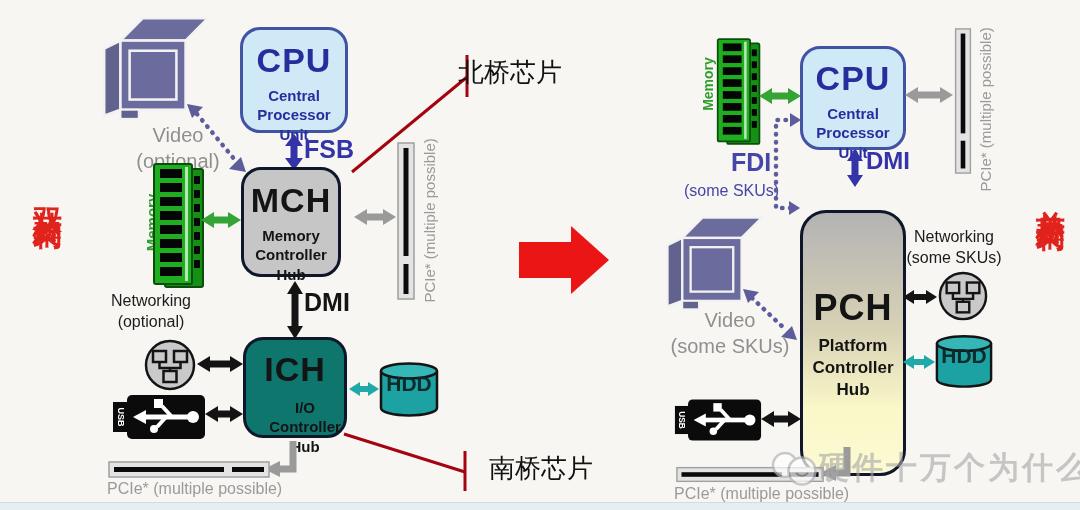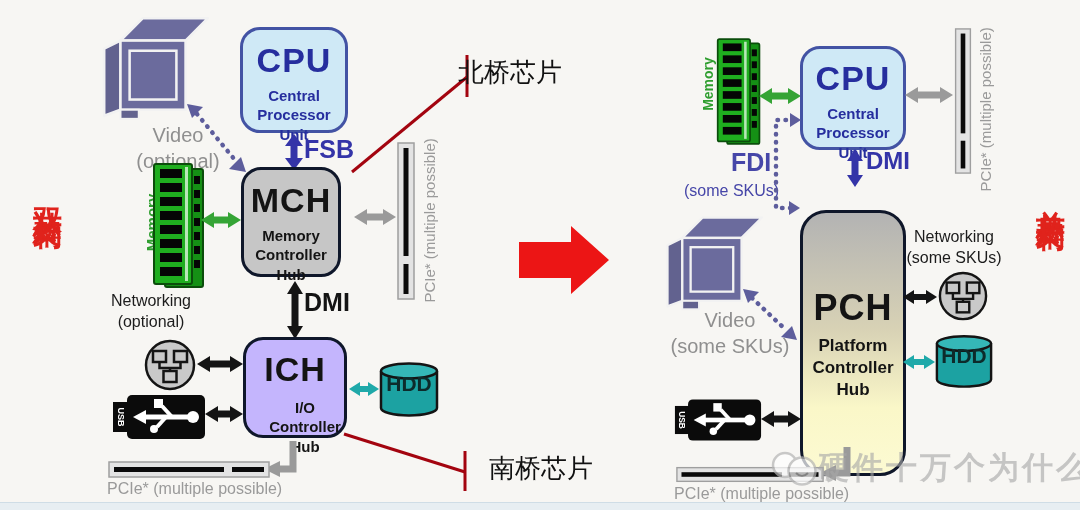--- a/index.html
+++ b/index.html
@@ -5,21 +5,21 @@
   html,body{margin:0;padding:0;}
   body{font-family:"Liberation Sans","DejaVu Sans",sans-serif;background:#fff;}
   #canvas{position:relative;width:1080px;height:510px;background:#f7f6f3;overflow:hidden;}
   .abs{position:absolute;}
   .chipbox{position:absolute;box-sizing:border-box;border:3px solid #0f172a;border-radius:20px;
            text-align:center;background:#c6c6c6;}
   .chip-title{font-size:34px;font-weight:bold;line-height:1.05;color:#141414;letter-spacing:1px;}
   .chip-sub{font-size:15px;font-weight:bold;line-height:1.3;color:#141414;margin-top:7px;}
   .cpu{background:#cfe9f6;border-color:#4353a4;}
   .cpu .chip-title,.cpu .chip-sub{color:#262e9e;}
-  .ich{background:#c4b5fd;}
+  .ich{background:#0f766e;}
   .pch{background:linear-gradient(#b3b3b3,#d8d2b5 45%,#faf7c8 75%,#fcfad2);}
   .gray-label{color:#8f8f8f;font-size:20px;line-height:1.3;text-align:center;}
   .dark-label{color:#1c1c1c;font-size:16px;line-height:1.3;text-align:center;}
   .bus-label{font-size:25px;font-weight:bold;color:#141414;}
   .blue{color:#3434a8;}
   .purple-blue{color:#4646a8;}
   .green-label{color:#2f9e2f;font-size:15px;font-weight:bold;}
   .pcie-label{color:#9a9a9a;font-size:15px;white-space:nowrap;}
   .rot{transform:rotate(-90deg);transform-origin:center center;text-align:center;}
   .callout{font-size:26px;color:#111;white-space:nowrap;}

